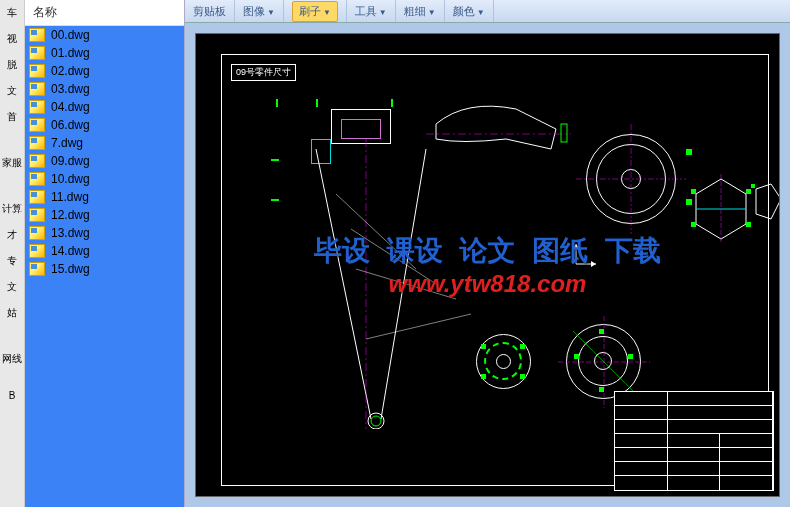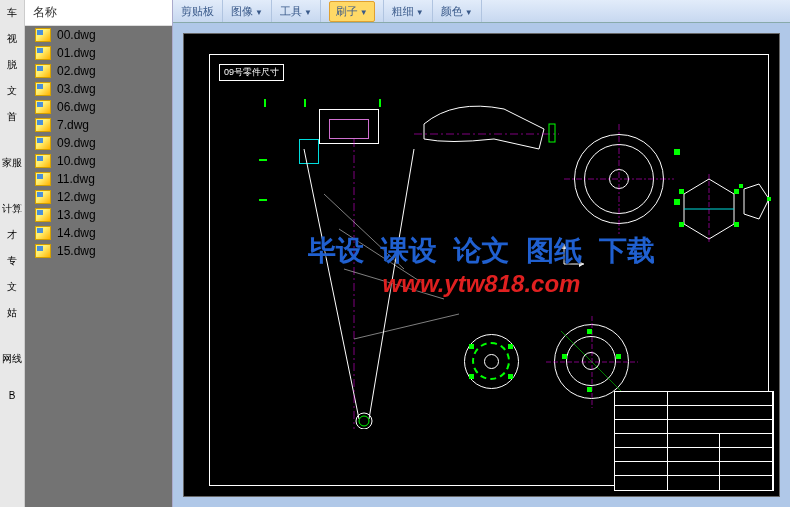--- a/index.html
+++ b/index.html
@@ -1,24 +1,24 @@
 <!DOCTYPE html>
 <html><head>
   <meta charset="utf-8">
   <style>
     * { margin: 0; padding: 0; box-sizing: border-box; }
     body { font-family: 'Microsoft YaHei', sans-serif; font-size: 12px; background: #fff; width: 790px; height: 507px; overflow: hidden; display: flex; }
     
     .left-sidebar { width: 25px; background: #e8e8e8; border-right: 1px solid #ccc; display: flex; flex-direction: column; }
     .left-icon { width: 20px; height: 22px; margin: 2px auto; display: flex; align-items: center; justify-content: center; font-size: 10px; cursor: pointer; }
     
-    .file-panel { width: 148px; background: #737373; border-right: 1px solid #aac; display: flex; flex-direction: column; }
+    .file-panel { width: 160px; background: #3b82f6; border-right: 1px solid #aac; display: flex; flex-direction: column; }
     .file-header { background: #fff; border-bottom: 1px solid #ddd; padding: 4px 8px; color: #333; }
     .file-list { flex: 1; overflow-y: auto; }
-    .file-item { display: flex; align-items: center; padding: 2px 10px; cursor: pointer; }
+    .file-item { display: flex; align-items: center; padding: 2px 4px; cursor: pointer; }
     .file-icon { width: 16px; height: 14px; background: linear-gradient(135deg, #fff176 40%, #ffb300 100%); border: 1px solid #d4a000; margin-right: 6px; position: relative; }
     .file-icon::before { content: ''; position: absolute; top: 1px; left: 1px; width: 6px; height: 5px; background: #4a90d9; }
     
     .main-area { flex: 1; display: flex; flex-direction: column; background: #bfd4ef; }
     
     .ribbon { background: linear-gradient(#e2ecfa, #c7d8f0); border-bottom: 1px solid #8aa; display: flex; height: 23px; }
     .ribbon-group { display: flex; flex-direction: column; align-items: center; padding: 0 8px; border-right: 1px solid #b0c4e0; justify-content: center; position: relative; }
     .ribbon-label { font-size: 11px; color: #3a5a8a; }
     .ribbon-arrow { font-size: 8px; color: #3a5a8a; margin-left: 2px; }
     .ribbon-brush { background: #ffd966; border: 1px solid #e0a030; padding: 2px 6px; border-radius: 2px; }
@@ -77,20 +77,24 @@
       <div class="file-item">
         <div class="file-icon"></div>
         <span>02.dwg</span>
       </div>
       <div class="file-item">
         <div class="file-icon"></div>
         <span>03.dwg</span>
       </div>
       <div class="file-item">
         <div class="file-icon"></div>
+        <span>04.dwg</span>
+      </div>
+      <div class="file-item">
+        <div class="file-icon"></div>
         <span>06.dwg</span>
       </div>
       <div class="file-item">
         <div class="file-icon"></div>
         <span>7.dwg</span>
       </div>
       <div class="file-item">
         <div class="file-icon"></div>
         <span>09.dwg</span>
       </div>
@@ -123,24 +127,24 @@
 
 <div class="main-area">
   <div class="ribbon">
     <div class="ribbon-group">
       <span class="ribbon-label">剪贴板</span>
     </div>
     <div class="ribbon-group">
       <span class="ribbon-label"><span>图像</span><span class="ribbon-arrow">▼</span></span>
     </div>
     <div class="ribbon-group">
+      <span class="ribbon-label ribbon-brush"><span>刷子</span><span class="ribbon-arrow">▼</span></span>
+    </div>
+    <div class="ribbon-group">
       <span class="ribbon-label"><span>工具</span><span class="ribbon-arrow">▼</span></span>
-    </div>
-    <div class="ribbon-group">
-      <span class="ribbon-label ribbon-brush"><span>刷子</span><span class="ribbon-arrow">▼</span></span>
     </div>
     <div class="ribbon-group">
       <span class="ribbon-label"><span>粗细</span><span class="ribbon-arrow">▼</span></span>
     </div>
     <div class="ribbon-group">
       <span class="ribbon-label"><span>颜色</span><span class="ribbon-arrow">▼</span></span>
     </div>
   </div>
 
   <div class="canvas-area">

